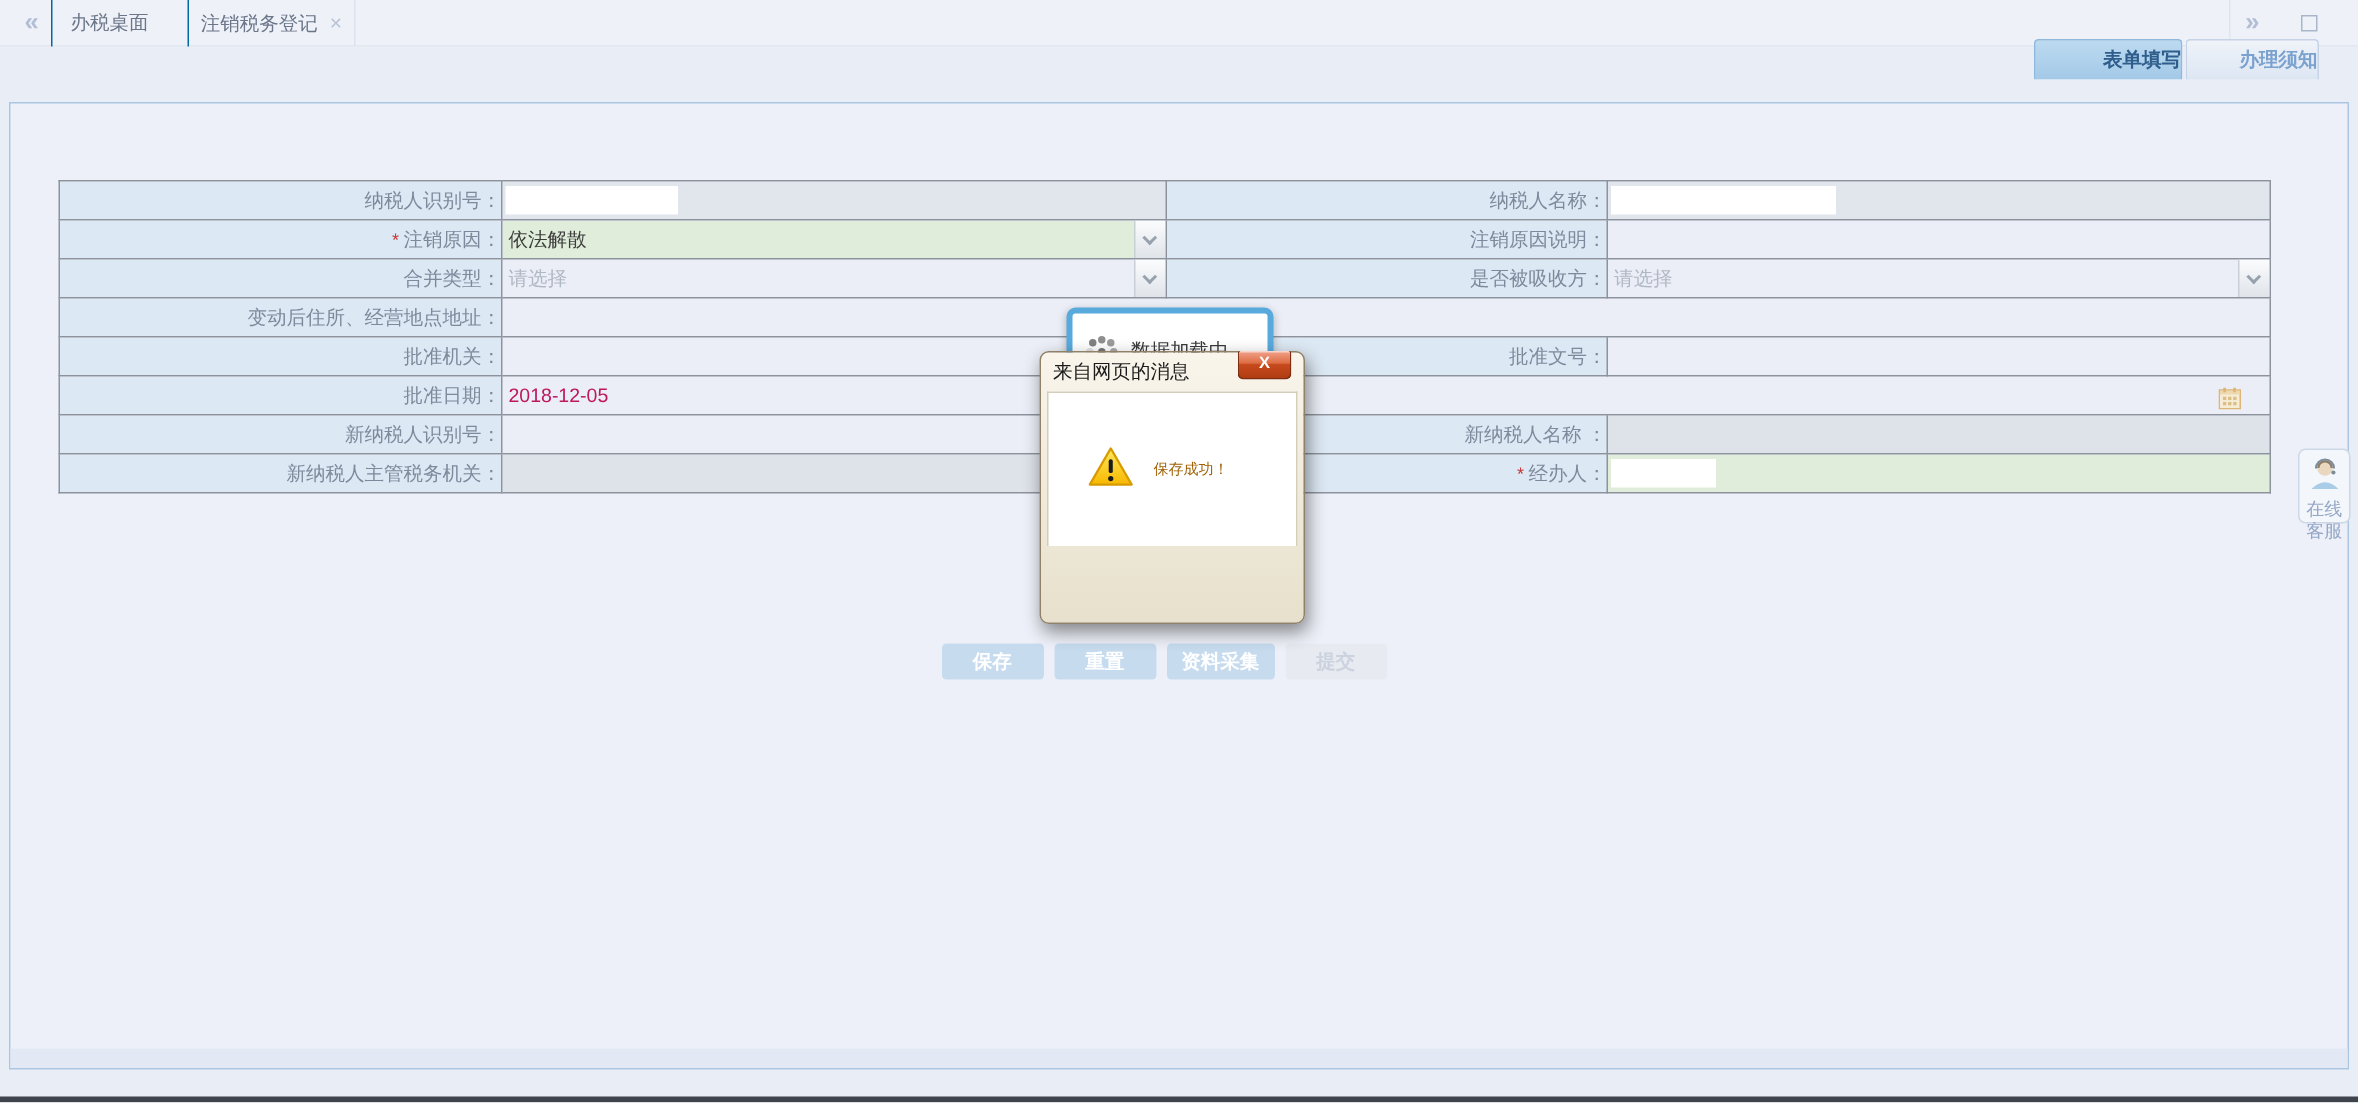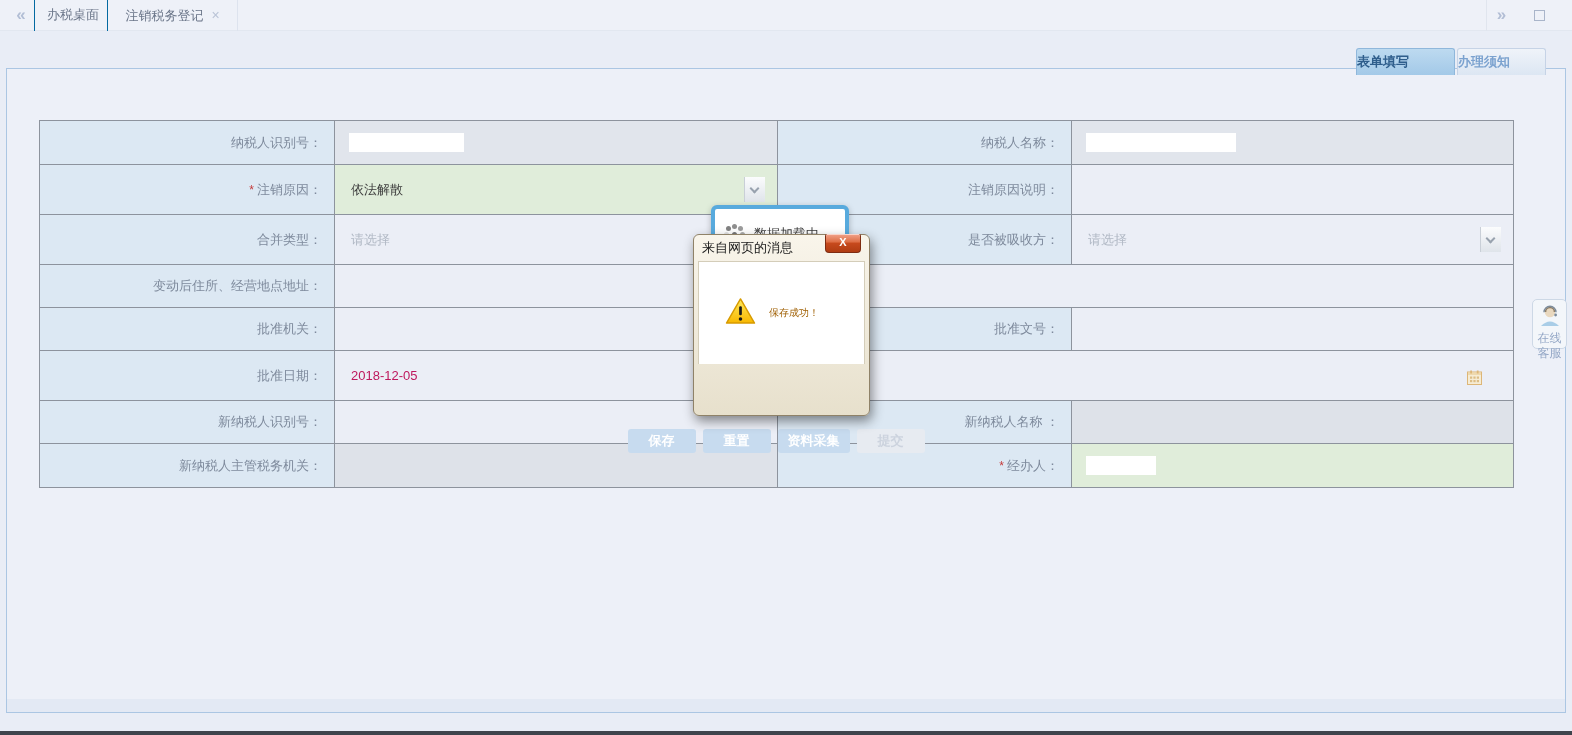--- a/index.html
+++ b/index.html
@@ -7,36 +7,36 @@
   .screen { position:relative; width:1572px; height:735px; background:#e9edf6; overflow:hidden; }
 
   
   .topbar { position:absolute; left:0; top:0; width:1572px; height:31px; background:#eef1f8; border-bottom:1px solid #e2e7f0; }
   .nav-chev { position:absolute; top:0; height:31px; line-height:30px; color:#b2bed5; font-size:17px; font-weight:bold; text-align:center; cursor:pointer; }
   .chev-left { left:8px; width:26px; }
   .chev-right { left:1486px; width:30px; border-left:1px solid #e0e5ee; }
   .max-box { position:absolute; left:1534px; top:10px; width:11px; height:11px; border:1px solid #a9b5ca; cursor:pointer; }
   .wtab { position:absolute; top:0; height:31px; line-height:30px; font-size:13px; color:#6b7689; text-align:center; border-left:1px solid #0369a1; border-right:1px solid #dde3ee; cursor:pointer; }
   .wtab1 { left:34px; width:77px; border-right:none; }
-  .wtab2 { left:107px; width:131px; }
+  .wtab2 { left:125px; width:112px; }
   .tab-close { color:#b9c3d6; font-size:14px; margin-left:8px; }
 
   
-  .vtab { position:absolute; top:48px; height:27px; line-height:26px; font-size:13px; font-weight:bold; text-align:left; border-radius:3px 3px 0 0; cursor:pointer; z-index:3; }
+  .vtab { position:absolute; top:26px; height:27px; line-height:26px; font-size:13px; font-weight:bold; text-align:right; border-radius:3px 3px 0 0; cursor:pointer; z-index:3; }
   .vtab-active { left:1356px; width:99px; background:linear-gradient(#bddaf0,#a3c9e8); border:1px solid #8fb7db; border-bottom:none; color:#2f5e8c; }
   .vtab-inactive { left:1457px; width:89px; background:linear-gradient(#eff3f9,#dce6f3); border:1px solid #c6d3e6; border-bottom:none; color:#7ba2cf; }
 
   
   .panel { position:absolute; left:6px; top:68px; width:1560px; height:645px; background:#edf0f8; border:1px solid #abc6e3; }
   .panel-footer { position:absolute; left:0; bottom:0; width:100%; height:13px; background:#e3e9f4; }
   .page-title { position:absolute; left:0; top:16px; width:100%; text-align:center; font-size:18px; color:#8d96a8; letter-spacing:2px; }
 
   
   table.form { position:absolute; left:32px; top:51px; border-collapse:collapse; table-layout:fixed; }
-  table.form td { border:1px solid #8d939d; height:26px; font-size:13px; padding:12px; overflow:hidden; white-space:nowrap; }
+  table.form td { border:1px solid #8d939d; height:26px; font-size:13px; padding:0; overflow:hidden; white-space:nowrap; }
   td.lbl { background:#dce8f3; color:#7e8a9c; text-align:right; padding-right:8px; }
   td.val { background:#ebeef6; color:#4a4a4a; }
   td.val.gray { background:#e1e5ec; }
   td.val.green { background:#e0edda; }
   td.val.disabled { background:#dee2e9; }
   .star { color:#c43a3a; margin-right:3px; font-size:12px; }
   .box-input { height:19px; border:none; outline:none; background:#fff; margin-left:2px; vertical-align:middle; font-size:13px; padding:0 3px; }
   .w115 { width:115px; } .w150 { width:150px; } .w70 { width:70px; }
   .selcell { position:relative; width:100%; height:100%; line-height:25px; padding-left:4px; cursor:pointer; }
   .selval { color:#3c3c3c; }

